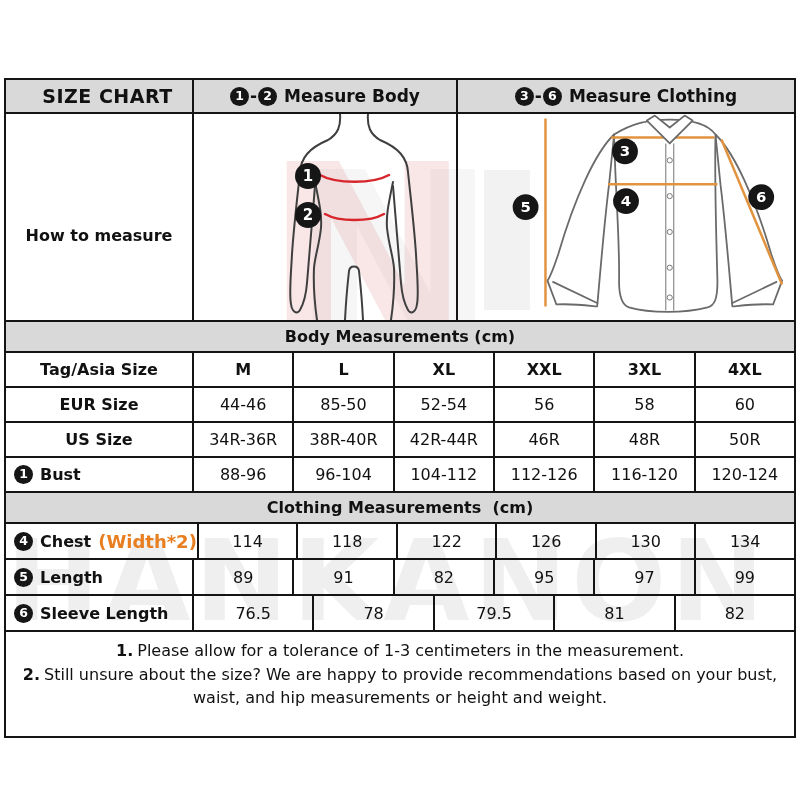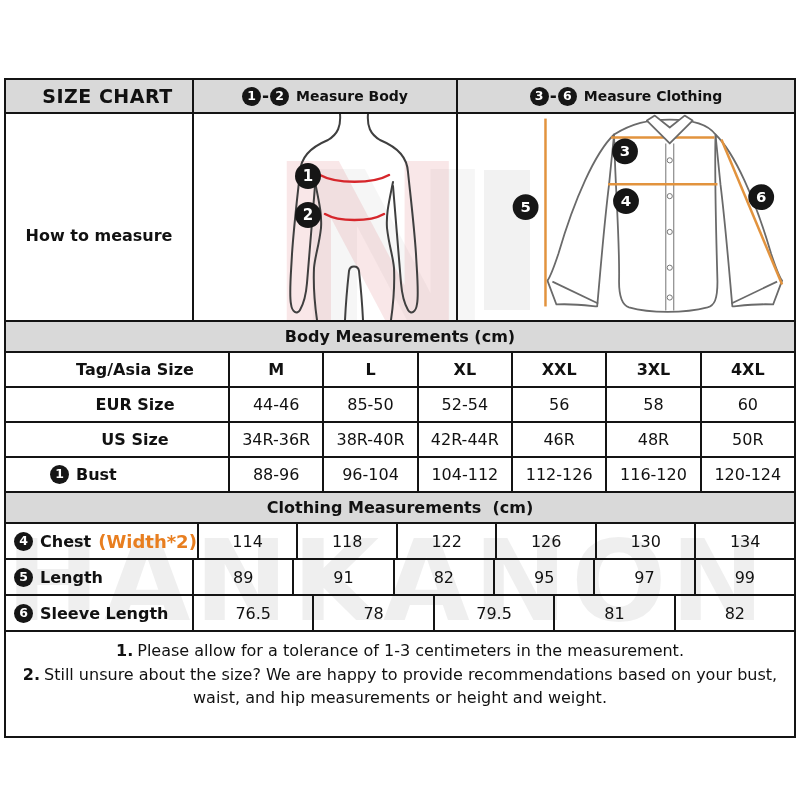--- a/index.html
+++ b/index.html
@@ -36,30 +36,30 @@
   .row + .row, .notes { border-top:2px solid #141414; }
   .cell { display:flex; align-items:center; justify-content:center; box-sizing:border-box; }
   .cell + .cell { border-left:2px solid #141414; }
   .c1 { flex:0 0 186px; }
   .ch2 { flex:0 0 264px; }
   .ch3 { flex:1 1 0; }
   .cv { flex:1 1 0; }
   .r-header { height:32px; }
   .r-header .cell { background:#d9d9d9; font-weight:bold; }
   .title-cell { font-size:19px; letter-spacing:0.5px;padding-left:17px; }
-  .hlabel { font-size:14px; margin-left:7px; }
+  .hlabel { font-size:17px; margin-left:7px; }
   .dash { font-size:17px; font-weight:bold; margin:0 1px; }
   .r-diagram { height:206px; }
   .r-diagram .cell { background:transparent; }
   .how-cell { font-weight:bold; font-size:16px;margin-top:37px; }
   .diag-cell { padding:0; overflow:hidden; }
   .r-section { height:29px; background:#d9d9d9; align-items:center; justify-content:center;
                display:flex; font-weight:bold; font-size:16px; }
   .r-section span { white-space:pre; }
-  .r-data  { height:33px; font-size:16px;padding-left:36px; }
+  .r-data  { height:33px; font-size:16px; }
   .r-data2 { height:34px; font-size:16px; }
   .lbl { font-weight:bold; font-size:16px; }
   .lbl-left { justify-content:flex-start; padding-left:8px; gap:7px; }
   .bold { font-weight:bold; }
   .orange { color:#e87e1f; font-weight:bold; font-size:18px; }
   
   .num {
     display:inline-flex; width:19px; height:19px; border-radius:50%;
     background:#161616; color:#fff; font-size:12.5px; font-weight:bold;
     align-items:center; justify-content:center; flex:0 0 auto; line-height:1;

